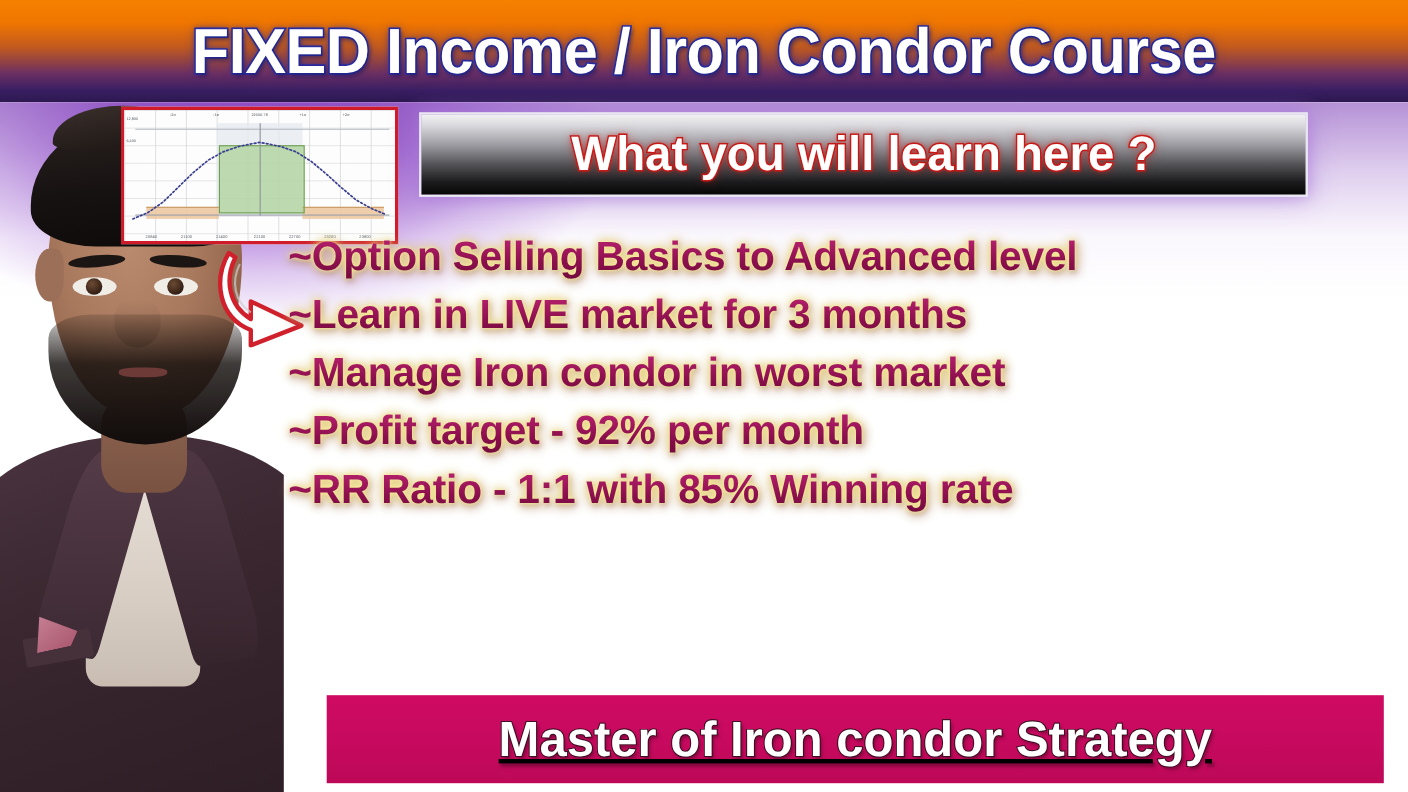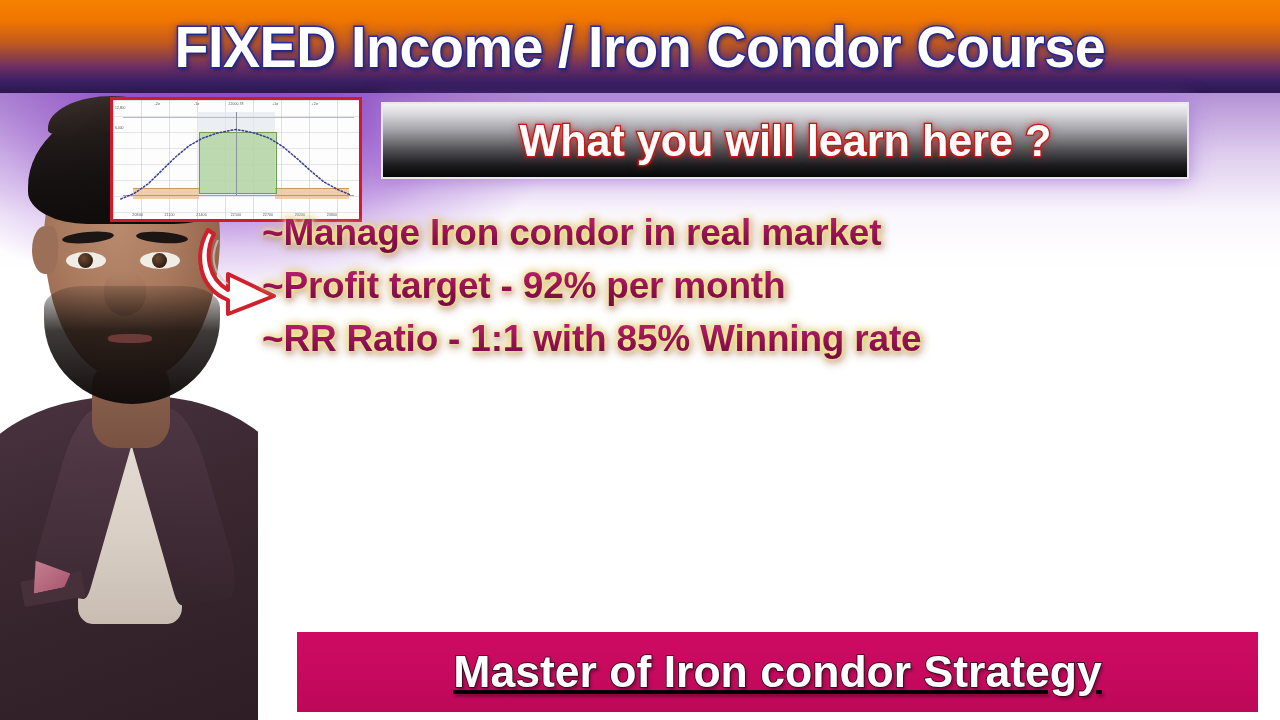--- a/index.html
+++ b/index.html
@@ -590,21 +590,23 @@
                C 0 60, -4 26, 10 2 Z" fill="#ffffff" stroke="#d0202c" stroke-width="4" stroke-linejoin="round"></path>
       <path d="M 20 12 C 12 28, 15 46, 30 56" fill="none" stroke="#cfcfcf" stroke-width="2" opacity="0.7"></path>
     </svg>
   </div>
 
   <div class="learn-banner">
     <span class="learn-banner-text">What you will learn here ?</span>
   </div>
 
   <div class="bullets">
-    <div class="bullet-row">~Manage Iron condor in real market</div>
+    <div class="bullet-row">~Option Selling Basics to Advanced level</div>
+    <div class="bullet-row">~Learn in LIVE market for 3 months</div>
+    <div class="bullet-row">~Manage Iron condor in worst market</div>
     <div class="bullet-row">~Profit target - 92% per month</div>
     <div class="bullet-row">~RR Ratio - 1:1 with 85% Winning rate</div>
   </div>
 
   <div class="bottom-banner">
     <span class="bottom-banner-text">Master of Iron condor Strategy</span>
   </div>
 
 </div>
 

